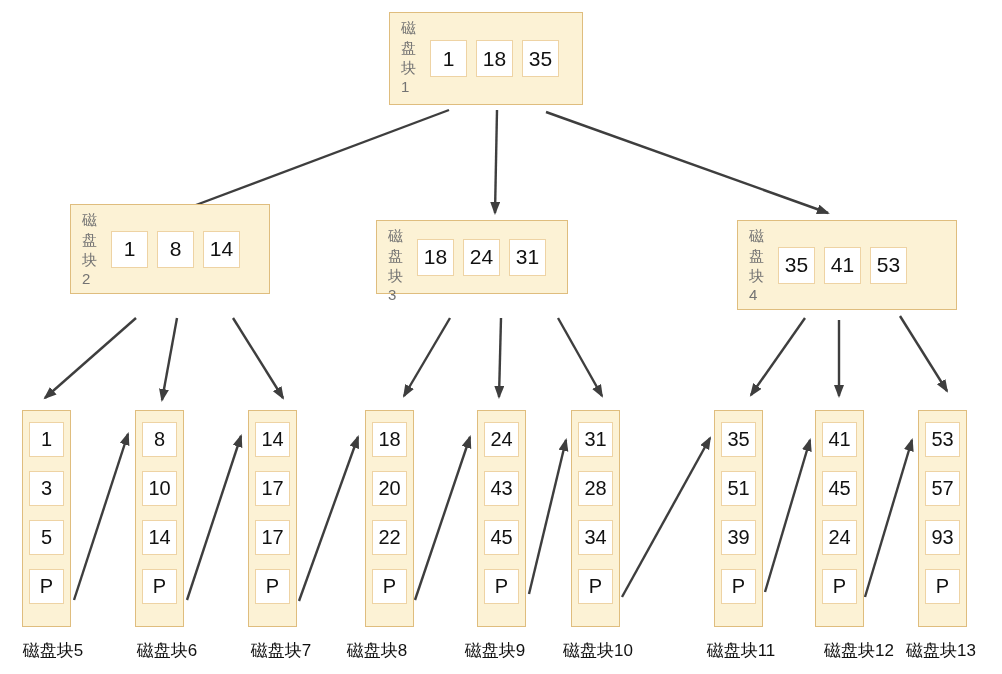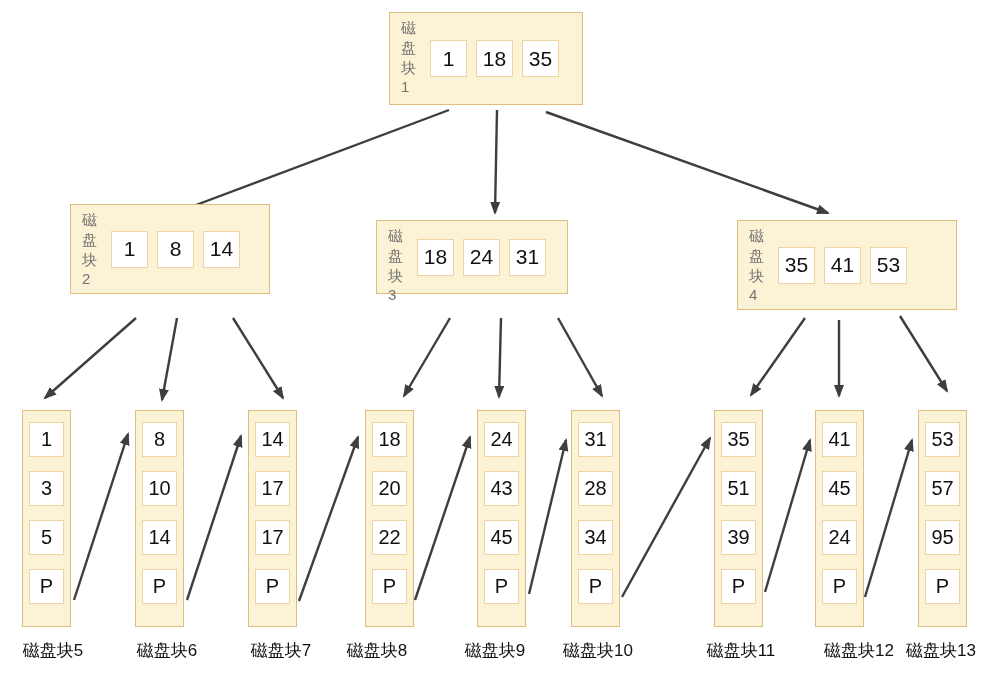--- a/index.html
+++ b/index.html
@@ -153,21 +153,21 @@
   </div>
   <div class="leaf" style="left:815px;top:410px">
     <div class="cell">41</div>
     <div class="cell">45</div>
     <div class="cell">24</div>
     <div class="cell">P</div>
   </div>
   <div class="leaf" style="left:918px;top:410px">
     <div class="cell">53</div>
     <div class="cell">57</div>
-    <div class="cell">95</div>
+    <div class="cell">93</div>
     <div class="cell">P</div>
   </div>
 
   <div class="leaf-label" style="left:-2px">磁盘块5</div>
   <div class="leaf-label" style="left:112px">磁盘块6</div>
   <div class="leaf-label" style="left:226px">磁盘块7</div>
   <div class="leaf-label" style="left:322px">磁盘块8</div>
   <div class="leaf-label" style="left:440px">磁盘块9</div>
   <div class="leaf-label" style="left:543px">磁盘块10</div>
   <div class="leaf-label" style="left:686px">磁盘块11</div>

